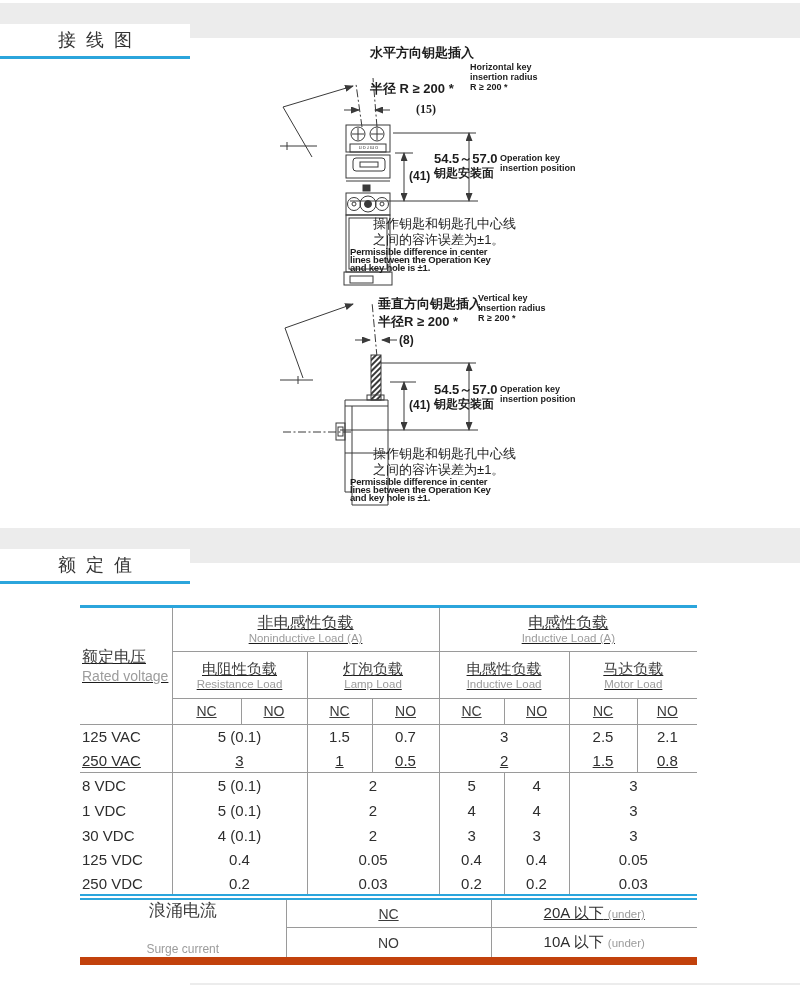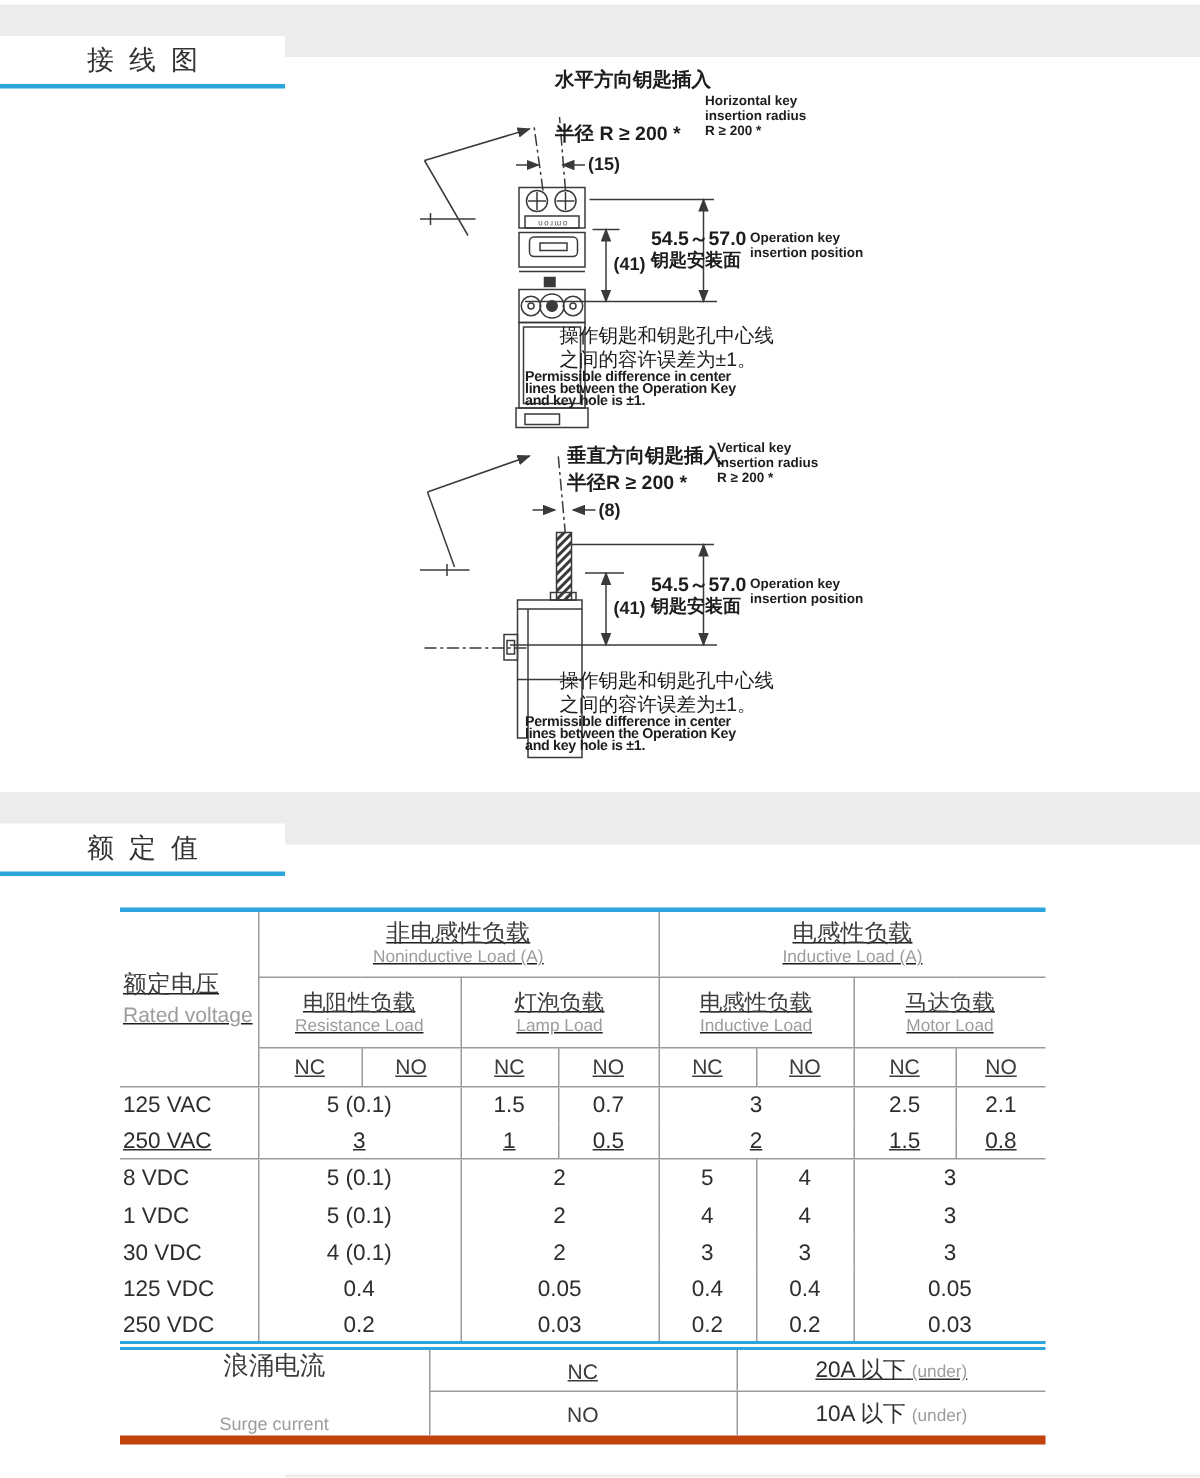--- a/index.html
+++ b/index.html
@@ -13,21 +13,21 @@
   
   .zh-label{position:absolute;font-size:13px;font-weight:bold;color:#1d1d1d;white-space:nowrap;}
   .en-label{position:absolute;font-size:9px;font-weight:bold;color:#1d1d1d;white-space:nowrap;}
   .dim{position:absolute;font-size:12px;font-weight:bold;color:#1d1d1d;white-space:nowrap;}
   .dim-lg{position:absolute;font-size:13px;font-weight:bold;color:#1d1d1d;white-space:nowrap;}
   .note-zh{position:absolute;font-size:13px;color:#1d1d1d;white-space:nowrap;margin-left:23px;}
   .note-en{position:absolute;font-size:9.5px;font-weight:bold;color:#1d1d1d;white-space:nowrap;letter-spacing:-0.2px;}
   .brand{position:absolute;font-size:5.5px;color:#555;transform:rotate(180deg);width:34px;text-align:center;letter-spacing:1px;}
   
   .tblwrap{position:absolute;left:80px;border-top:3px solid #2BA5DC;border-bottom:2px solid #2BA5DC;}
-  .surgewrap{position:absolute;left:80px;border-top:2px solid #2BA5DC;border-bottom:6px solid #c2410c;}
+  .surgewrap{position:absolute;left:80px;border-top:2px solid #2BA5DC;border-bottom:8px solid #c2410c;}
   table{border-collapse:collapse;table-layout:fixed;width:617px;}
   td,th{padding:0;margin:0;text-align:center;vertical-align:middle;font-weight:normal;}
   .bl{border-left:1px solid #9a9a9a;}
   .bb{border-bottom:1px solid #9a9a9a;text-decoration:underline;}
   .zh-h{font-size:16px;color:#3c3c3c;line-height:19px;}
   .en-h{font-size:11.5px;color:#9c9c9c;line-height:13px;}
   .zh-h2{font-size:15px;color:#3c3c3c;line-height:19px;}
   .ncno{font-size:14px;color:#3c3c3c;}
   .rv{text-align:left;padding-left:2px;}
   .rv .zh{font-size:16px;color:#3c3c3c;line-height:21px;}
@@ -136,21 +136,21 @@
       <rect x="338" y="427" width="5" height="9"></rect>
       <line x1="283" y1="432" x2="352" y2="432" stroke-dasharray="8 2.5 2 2.5"></line>
     </g>
   </svg>
 
   <div class="zh-label" style="left:370px;top:44px;">水平方向钥匙插入</div>
   <div class="zh-label" style="left:370px;top:80px;">半径 R ≥ 200 *</div>
   <div class="en-label" style="left:470px;top:62px;">Horizontal key</div>
   <div class="en-label" style="left:470px;top:72px;">insertion radius</div>
   <div class="en-label" style="left:470px;top:82px;">R ≥ 200 *</div>
-  <div class="dim" style="left:392px;top:102px;">(15)</div>
+  <div class="dim" style="left:416px;top:102px;font-family:Liberation Serif, serif;">(15)</div>
   <div class="brand" style="left:351px;top:145px;">omron</div>
   <div class="dim-lg" style="left:434px;top:150px;">54.5～57.0</div>
   <div class="dim" style="left:434px;top:165px;">钥匙安装面</div>
   <div class="en-label" style="left:500px;top:153px;">Operation key</div>
   <div class="en-label" style="left:500px;top:163px;">insertion position</div>
   <div class="dim" style="left:409px;top:169px;">(41)</div>
   <div class="note-zh" style="left:350px;top:215px;">操作钥匙和钥匙孔中心线</div>
   <div class="note-zh" style="left:350px;top:231px;">之间的容许误差为±1。</div>
   <div class="note-en" style="left:350px;top:246px;">Permissible difference in center</div>
   <div class="note-en" style="left:350px;top:254px;">lines  between the Operation Key</div>

